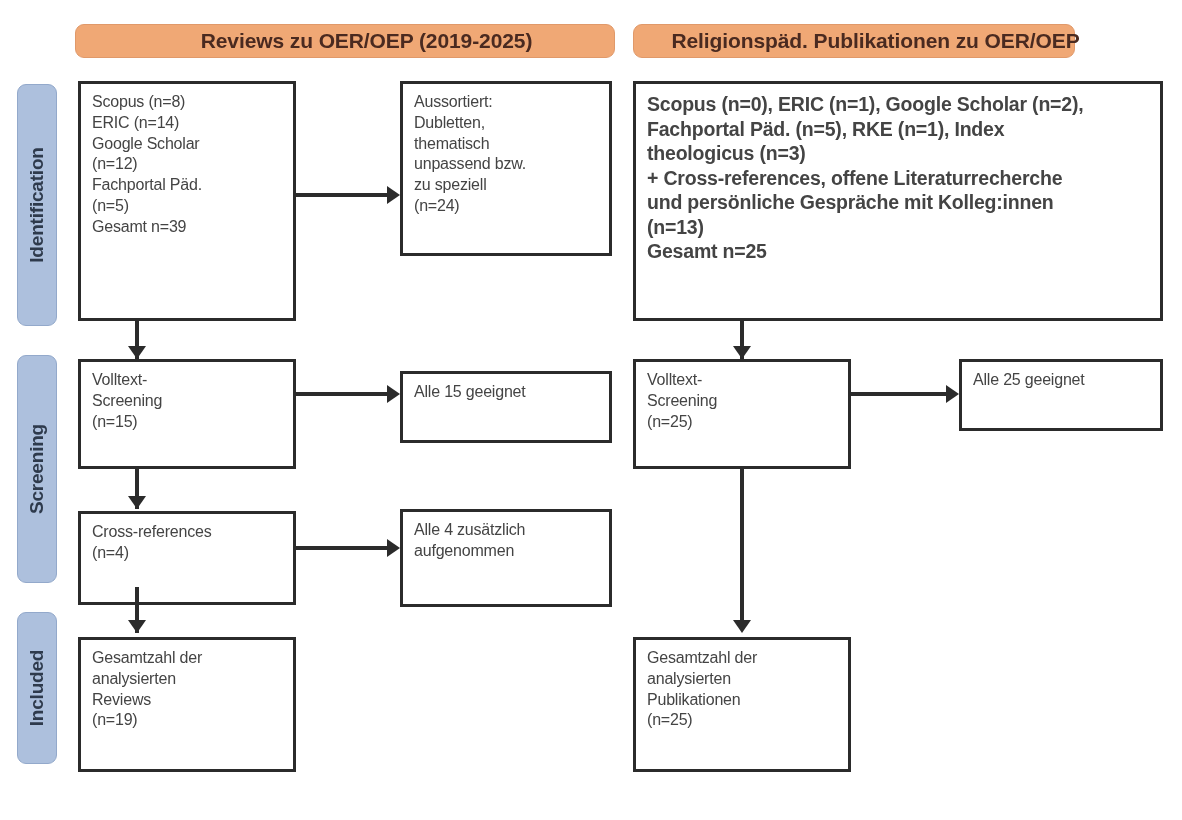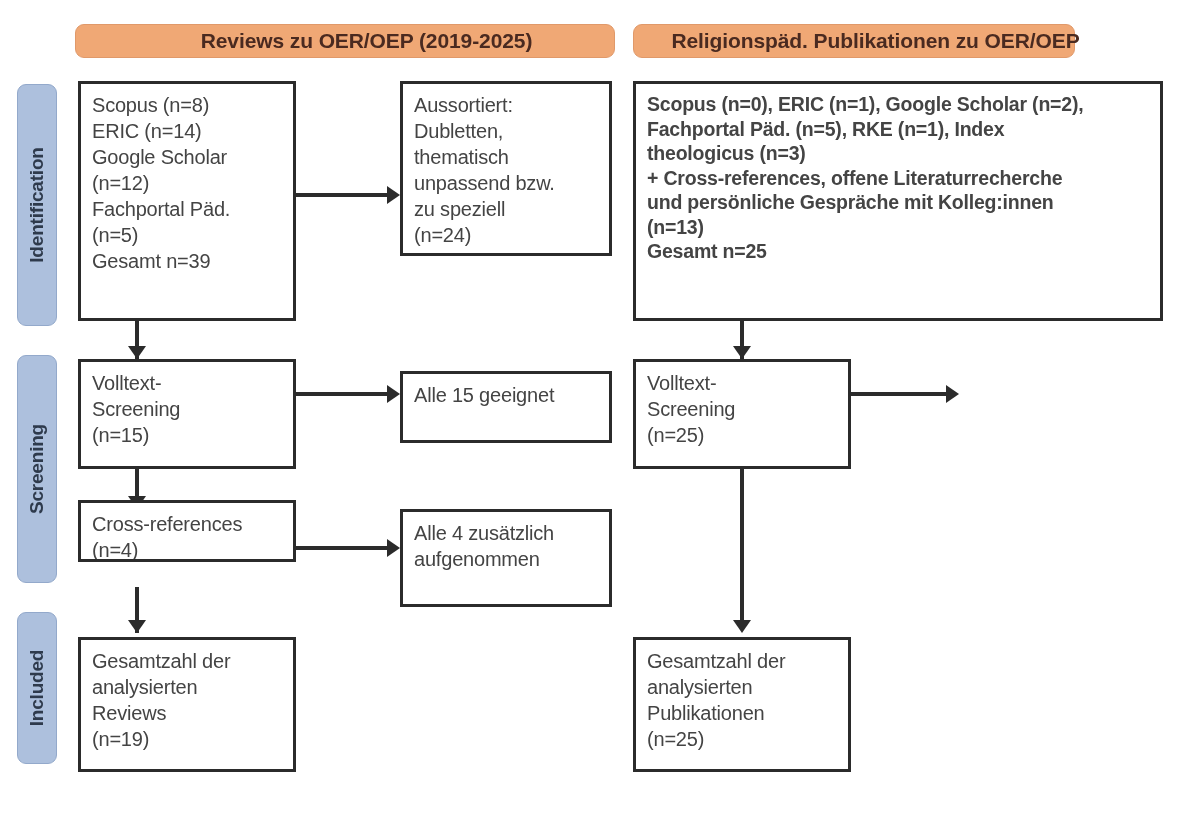--- a/index.html
+++ b/index.html
@@ -54,21 +54,21 @@
     letter-spacing:-0.2px;
   }
 
   
   .box{
     position:absolute;
     box-sizing:border-box;
     background:#ffffff;
     border:3px solid #2b2b2b;
     padding:8px 9px 6px 11px;
-    font-size:20px;
+    font-size:16px;
     line-height:1.30;
     color:#444444;
     white-space:pre-line;
     letter-spacing:-0.2px;
     overflow:hidden;
   }
   .box.dense{ font-size:19.5px; line-height:1.26;font-weight:bold; }
 
   
   .vline,.hline{
@@ -139,21 +139,21 @@
 (n=15)</div>
 
   <div class="box" style="left:400px;top:359px;width:212px;height:72px;margin-top:12px;">Alle 15 geeignet</div>
 
   <div class="hline" style="left:296px;top:392px;width:92px;"></div>
   <div class="arrow-right" style="left:387px;top:385px;"></div>
 
   <div class="vline" style="left:135px;top:469px;height:40px;"></div>
   <div class="arrow-down" style="left:128px;top:496px;"></div>
 
-  <div class="box" style="left:78px;top:500px;width:218px;height:62px;">Cross-references
+  <div class="box" style="left:78px;top:511px;width:218px;height:94px;">Cross-references
 (n=4)</div>
 
   <div class="box" style="left:400px;top:509px;width:212px;height:98px;">Alle 4 zusätzlich
 aufgenommen</div>
 
   <div class="hline" style="left:296px;top:546px;width:92px;"></div>
   <div class="arrow-right" style="left:387px;top:539px;"></div>
 
   <div class="vline" style="left:135px;top:587px;height:46px;"></div>
   <div class="arrow-down" style="left:128px;top:620px;"></div>
@@ -171,20 +171,21 @@
 (n=13)
 Gesamt n=25</div>
 
   <div class="vline" style="left:740px;top:321px;height:38px;"></div>
   <div class="arrow-down" style="left:733px;top:346px;"></div>
 
   <div class="box" style="left:633px;top:359px;width:218px;height:110px;">Volltext-
 Screening
 (n=25)</div>
 
+  <div class="box" style="left:959px;top:359px;width:204px;height:72px;">Alle 25 geeignet</div>
 
   <div class="hline" style="left:851px;top:392px;width:96px;"></div>
   <div class="arrow-right" style="left:946px;top:385px;"></div>
 
   <div class="vline" style="left:740px;top:469px;height:152px;"></div>
   <div class="arrow-down" style="left:733px;top:620px;"></div>
 
   <div class="box" style="left:633px;top:637px;width:218px;height:135px;">Gesamtzahl der
 analysierten
 Publikationen

